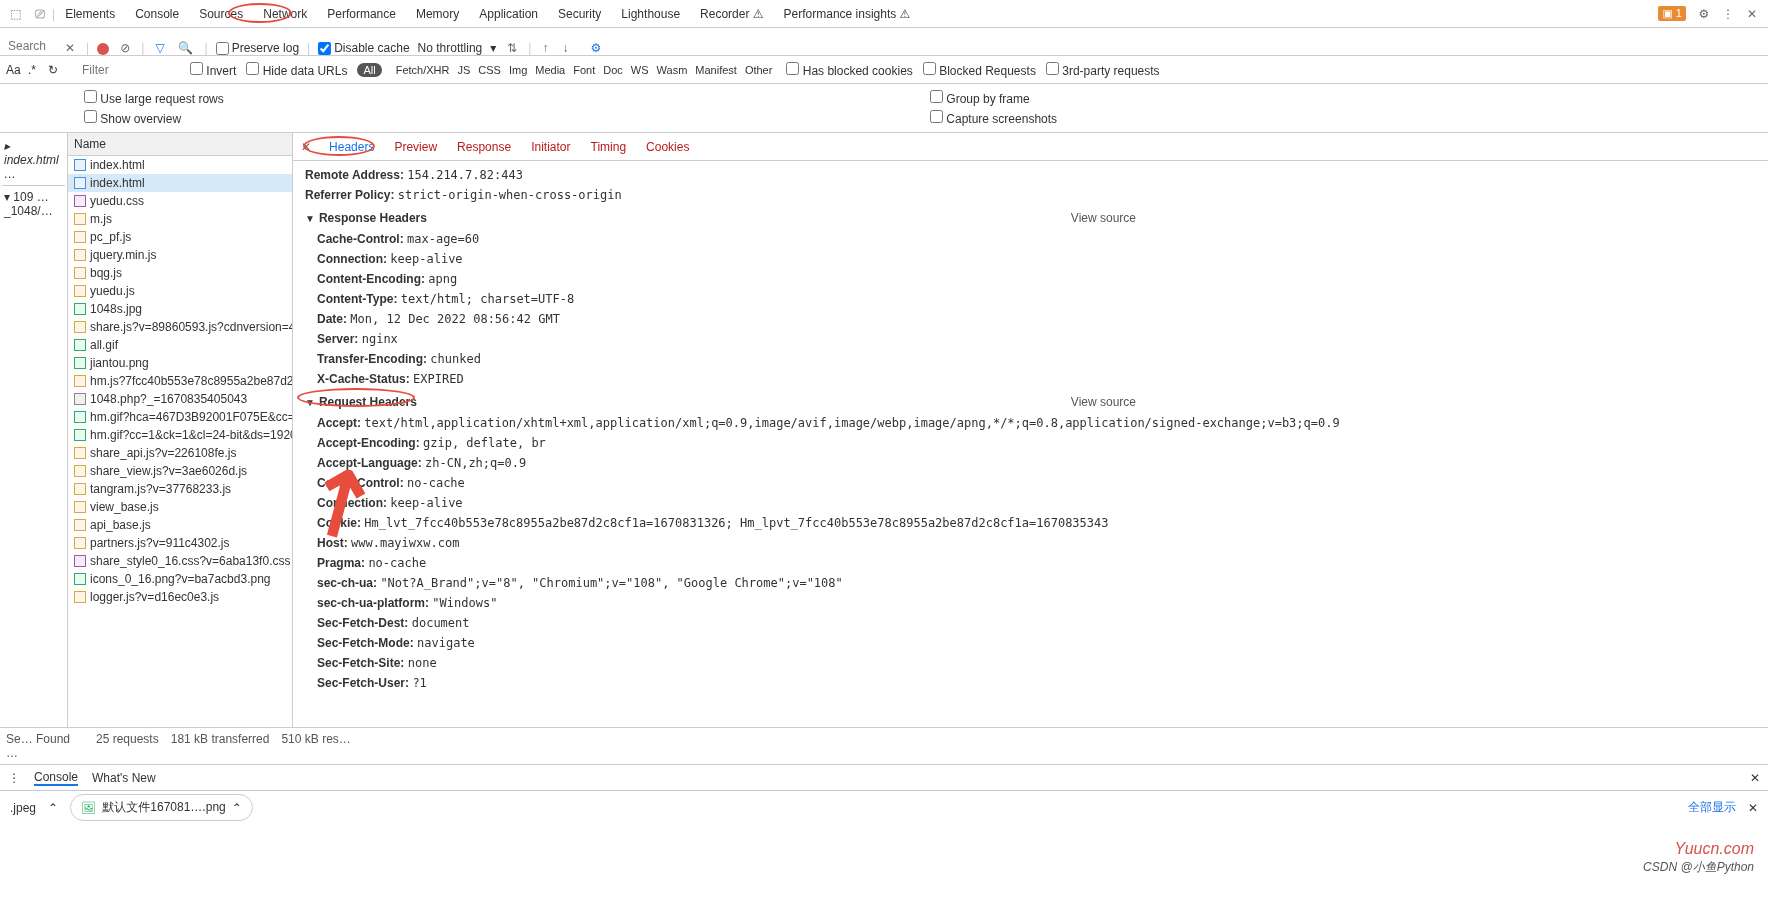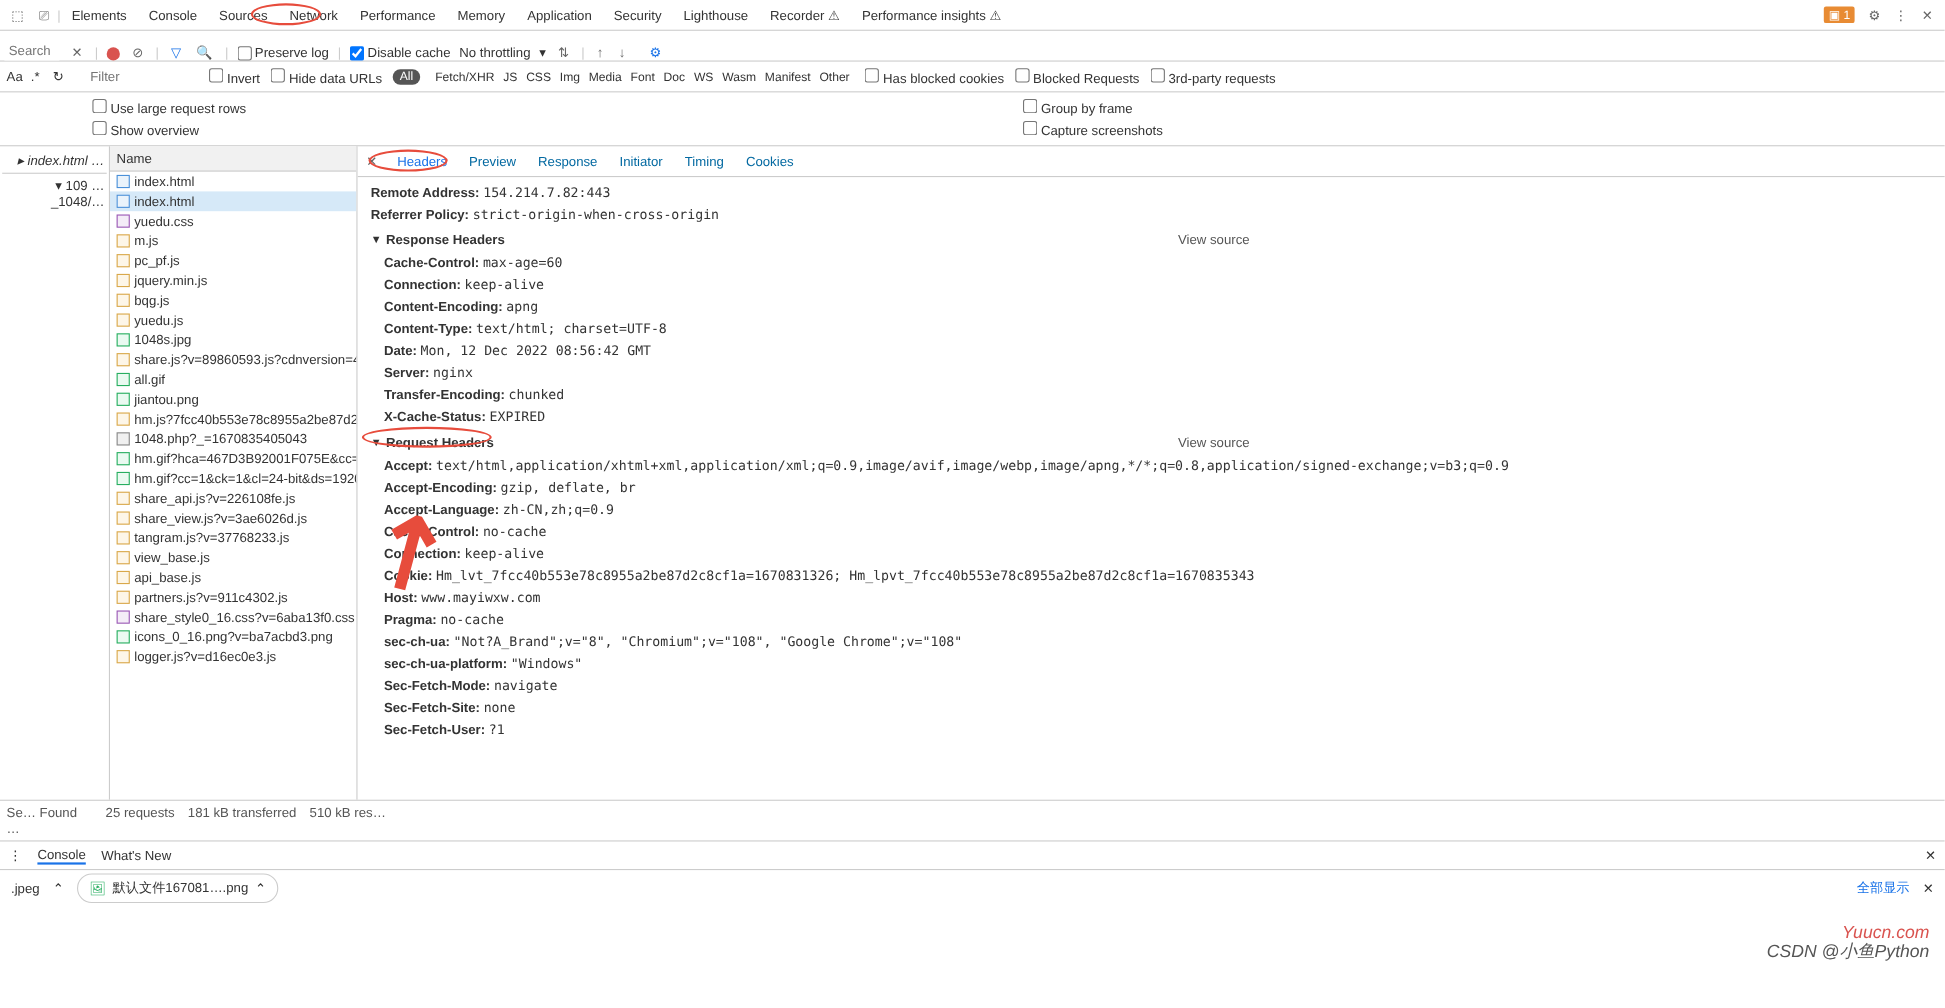--- a/index.html
+++ b/index.html
@@ -18,58 +18,58 @@
 .toolbar2 label{display:flex;align-items:center;gap:3px;}
 .filter-row{display:flex;align-items:center;height:28px;border-bottom:1px solid #ccc;padding:0 4px;gap:10px;}
 .filter-row input[type=text]{border:none;padding:2px;width:100px;margin-left:76px;}
 .filter-row .pill{background:#e0e0e0;border-radius:8px;padding:1px 6px;font-size:11px;}
 .filter-row .pill.sel{background:#555;color:#fff;}
 .opts-row{display:flex;border-bottom:1px solid #ccc;}
 .opts-col{flex:1;padding:4px 8px;}
 .opts-col.left{margin-left:76px;}
 .opts-col label{display:block;padding:2px 0;}
 .main{display:flex;height:594px;}
-.leftcol{width:100px;border-right:1px solid #ccc;font-size:11px;padding:2px;text-align:right;}
+.leftcol{width:68px;border-right:1px solid #ccc;font-size:11px;padding:2px;}
 .leftcol .file-tab{padding:4px 2px;border-bottom:1px solid #ccc;color:#333;font-style:italic;}
 .leftcol .counts{padding:4px 2px;color:#333;}
 .filelist{width:225px;border-right:1px solid #ccc;overflow:auto;}
 .filelist .hdr{background:#f1f1f1;padding:4px 6px;border-bottom:1px solid #ccc;font-weight:normal;}
 .file-row{padding:2px 6px;display:flex;align-items:center;gap:4px;cursor:pointer;white-space:nowrap;overflow:hidden;text-overflow:ellipsis;}
 .file-row.sel{background:#d6e9f8;}
 .file-row .fi{width:12px;height:12px;display:inline-block;border:1px solid;flex-shrink:0;}
 .fi.doc{border-color:#4a90d9;background:#eaf3fb;}
 .fi.js{border-color:#d9a84a;background:#fdf6e8;}
 .fi.css{border-color:#9b59b6;background:#f4ecf7;}
 .fi.img{border-color:#27ae60;background:#eafaf1;}
 .fi.other{border-color:#888;background:#f0f0f0;}
 .detail{flex:1;display:flex;flex-direction:column;overflow:hidden;}
 .detail-tabs{display:flex;border-bottom:1px solid #ccc;align-items:center;height:28px;position:relative;}
 .detail-tabs .x{padding:0 8px;color:#666;cursor:pointer;}
-.detail-tabs .dt{padding:0 10px;cursor:pointer;color:#0369a1;}
+.detail-tabs .dt{padding:0 10px;cursor:pointer;color:#b91c1c;}
 .detail-tabs .dt.active{color:#1a73e8;}
 .detail-body{flex:1;overflow:auto;padding:4px 12px;position:relative;}
 .hdr-line{padding:3px 0;}
 .hdr-line .k{font-weight:bold;color:#333;}
 .hdr-line .v{font-family:Consolas,monospace;color:#333;}
 .section-hdr{font-weight:bold;padding:6px 0 4px;display:flex;align-items:center;gap:4px;position:relative;}
 .section-hdr .tri{font-size:10px;}
 .section-hdr .vs{margin-left:auto;margin-right:620px;color:#555;font-weight:normal;cursor:pointer;}
 .footer-stats{display:flex;border-top:1px solid #ccc;padding:4px 6px;gap:12px;font-size:11px;color:#555;}
 .footer-stats .left-pad{width:78px;}
 .drawer{border-top:1px solid #ccc;display:flex;align-items:center;height:26px;padding:0 8px;gap:14px;}
 .drawer .dt{cursor:pointer;}
 .drawer .dt.active{border-bottom:2px solid #1a73e8;}
 .drawer .x{margin-left:auto;cursor:pointer;}
 .dl-bar{display:flex;align-items:center;height:34px;border-top:1px solid #ccc;padding:0 10px;gap:12px;}
 .dl-bar .chip{display:flex;align-items:center;gap:6px;border:1px solid #ccc;border-radius:14px;padding:4px 10px;font-size:12px;}
 .dl-bar .spacer{flex:1;}
 .dl-bar .link{color:#1a73e8;cursor:pointer;}
 .wm{position:absolute;right:14px;color:#d9534f;font-size:16px;font-style:italic;pointer-events:none;}
 .wm1{bottom:58px;}
-.wm2{bottom:40px;font-size:16px;color:#555;}
+.wm2{bottom:40px;font-size:12px;color:#555;}
 .arrow{position:absolute;color:#e74c3c;font-size:90px;transform:rotate(-30deg);left:8px;top:340px;pointer-events:none;font-weight:bold;line-height:0;}
 </style>
 </head>
 <body>
 
 <div class="top-tabs" style="position:relative;">
   <span class="icon">⬚</span>
   <span class="icon">⎚</span>
   <span style="color:#ccc;">|</span>
   <span class="tab">Elements</span>
@@ -298,20 +298,21 @@
           <div class="hdr-line"><span class="k">Accept:</span> <span class="v">text/html,application/xhtml+xml,application/xml;q=0.9,image/avif,image/webp,image/apng,*/*;q=0.8,application/signed-exchange;v=b3;q=0.9</span></div>
           <div class="hdr-line"><span class="k">Accept-Encoding:</span> <span class="v">gzip, deflate, br</span></div>
           <div class="hdr-line"><span class="k">Accept-Language:</span> <span class="v">zh-CN,zh;q=0.9</span></div>
           <div class="hdr-line"><span class="k">Cache-Control:</span> <span class="v">no-cache</span></div>
           <div class="hdr-line"><span class="k">Connection:</span> <span class="v">keep-alive</span></div>
           <div class="hdr-line"><span class="k">Cookie:</span> <span class="v">Hm_lvt_7fcc40b553e78c8955a2be87d2c8cf1a=1670831326; Hm_lpvt_7fcc40b553e78c8955a2be87d2c8cf1a=1670835343</span></div>
           <div class="hdr-line"><span class="k">Host:</span> <span class="v">www.mayiwxw.com</span></div>
           <div class="hdr-line"><span class="k">Pragma:</span> <span class="v">no-cache</span></div>
           <div class="hdr-line"><span class="k">sec-ch-ua:</span> <span class="v">"Not?A_Brand";v="8", "Chromium";v="108", "Google Chrome";v="108"</span></div>
           <div class="hdr-line"><span class="k">sec-ch-ua-platform:</span> <span class="v">"Windows"</span></div>
+          <div class="hdr-line"><span class="k">Sec-Fetch-Dest:</span> <span class="v">document</span></div>
           <div class="hdr-line"><span class="k">Sec-Fetch-Mode:</span> <span class="v">navigate</span></div>
           <div class="hdr-line"><span class="k">Sec-Fetch-Site:</span> <span class="v">none</span></div>
           <div class="hdr-line"><span class="k">Sec-Fetch-User:</span> <span class="v">?1</span></div>
         </div>
       <div class="arrow">↗</div>
     </div>
   </div>
 </div>
 
 <div class="footer-stats">

